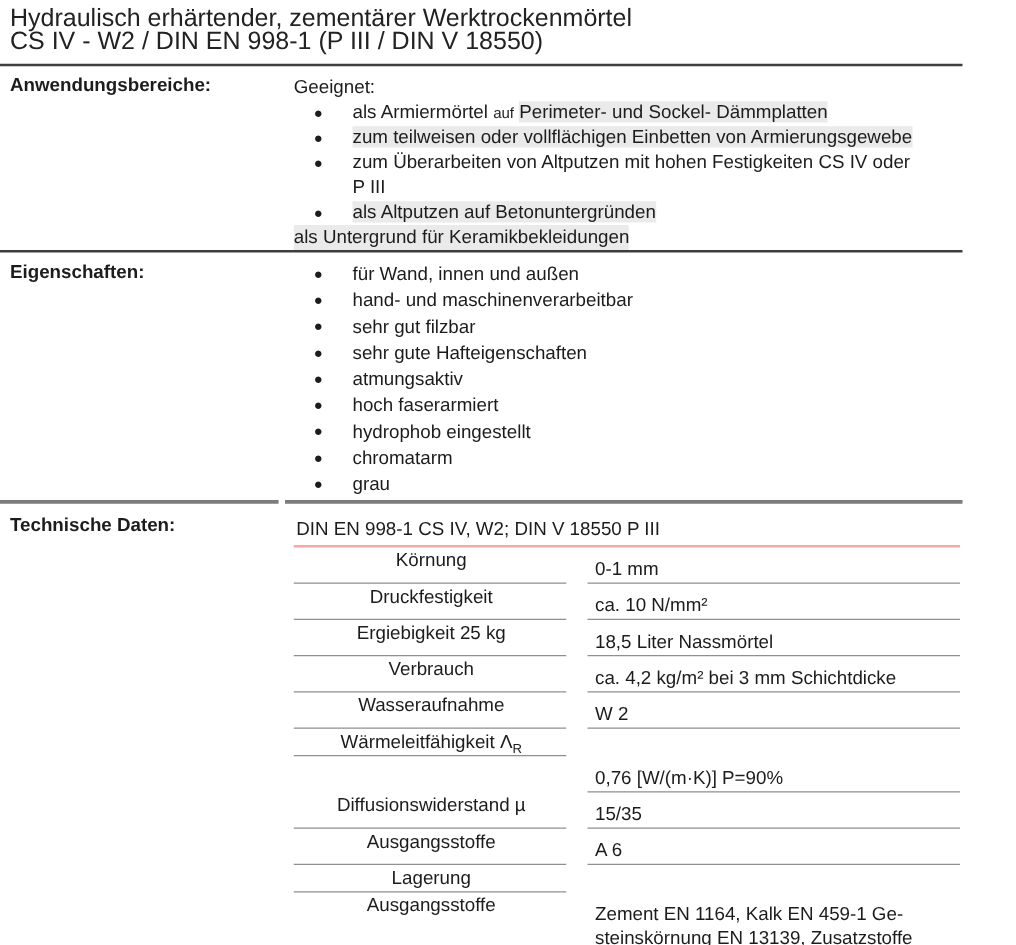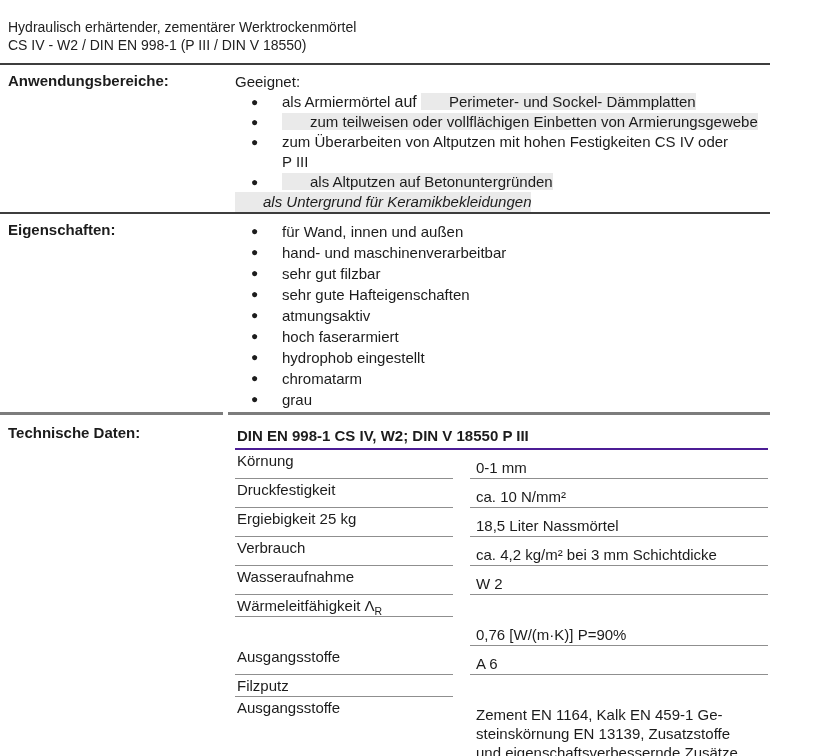--- a/index.html
+++ b/index.html
@@ -2,41 +2,41 @@
 <html><head>
 <meta charset="utf-8">
 <style>
   html,body{margin:0;padding:0;}
   body{
     width:813px;height:756px;overflow:hidden;background:#ffffff;
     font-family:"Liberation Sans","DejaVu Sans",sans-serif;
     font-size:15px;color:#1c1c1c;position:relative;
   }
   .page{padding-top:6px;}
-  .doc-header{margin:12px 0 9px 8px;line-height:18px;font-size:14px;color:#222;}
+  .doc-header{margin:0 0 9px 8px;line-height:18px;font-size:20px;color:#222;}
   .rule{width:770px;border-top:2px solid #3d3d3d;height:0;}
   .section{display:flex;align-items:flex-start;}
   .sec-label{width:227px;flex:0 0 227px;padding:7px 0 0 8px;font-weight:700;box-sizing:content-box;}
   .sec-content{width:535px;padding-top:7px;box-sizing:border-box;}
   .intro{line-height:20px;}
   ul.bullets{list-style:none;margin:0;padding:0;}
   ul.bullets li{display:flex;line-height:20px;}
   .sec-eigen ul.bullets li{line-height:21px;}
   .marker{flex:0 0 47px;width:47px;padding-left:16px;box-sizing:border-box;font-size:12px;line-height:inherit;}
   .btext{flex:1;white-space:pre-line;}
-  .small{font-size:16px;}
-  .hl{background:#eaeaea;padding-left:28px;}
-  .footer-line{line-height:20px;display:inline-block;font-style:italic;}
+  .small{font-size:12px;}
+  .hl{background:#eaeaea;}
+  .footer-line{line-height:20px;display:inline-block;}
   .thick-line{width:770px;height:3px;display:flex;margin:2px 0;}
   .tseg-l{width:223px;background:#7c7c7c;}
   .tgap{width:5px;background:#fff;}
   .tseg-r{flex:1;background:#7c7c7c;}
-  .tbl-header{font-weight:700;line-height:19px;padding:2px 0 3px 2px;border-bottom:2px solid #4c1d95;width:533px;box-sizing:border-box;}
+  .tbl-header{font-weight:400;line-height:19px;padding:2px 0 3px 2px;border-bottom:2px solid #fca5a5;width:533px;box-sizing:border-box;}
   .trow{display:flex;width:533px;}
-  .tlabel{flex:0 0 218px;width:218px;margin-right:17px;border-bottom:1px solid #8f8f8f;padding:1px 0 1px 2px;line-height:19px;box-sizing:border-box;}
+  .tlabel{flex:0 0 218px;width:218px;margin-right:17px;border-bottom:1px solid #8f8f8f;padding:1px 0 1px 2px;line-height:19px;box-sizing:border-box;text-align:center;}
   .tvalue{flex:1;border-bottom:1px solid #8f8f8f;padding:8px 0 1px 6px;line-height:19px;white-space:pre-line;box-sizing:border-box;}
   .noline{border-bottom:none;}
   sub{font-size:10.5px;line-height:0;}
 </style>
 </head>
 <body>
 
 <div class="page">
 
   <div class="doc-header">
@@ -151,25 +151,29 @@
             <div class="tvalue">W 2</div>
           </div>
           <div class="trow">
             <div class="tlabel">Wärmeleitfähigkeit Λ<sub>R</sub></div>
           </div>
           <div class="trow">
             <div class="tlabel noline"></div>
             <div class="tvalue">0,76 [W/(m·K)] P=90%</div>
           </div>
           <div class="trow">
+            <div class="tlabel">Diffusionswiderstand µ</div>
+            <div class="tvalue">15/35</div>
+          </div>
+          <div class="trow">
             <div class="tlabel">Ausgangsstoffe</div>
             <div class="tvalue">A 6</div>
           </div>
           <div class="trow">
-            <div class="tlabel">Filzputz</div>
+            <div class="tlabel">Lagerung</div>
           </div>
           <div class="trow">
             <div class="tlabel noline">Ausgangsstoffe</div>
             <div class="tvalue noline">Zement EN 1164, Kalk EN 459-1 Ge-
 steinskörnung EN 13139, Zusatzstoffe
 und eigenschaftsverbessernde Zusätze</div>
           </div>
         </div>
     </div>
   </div>

